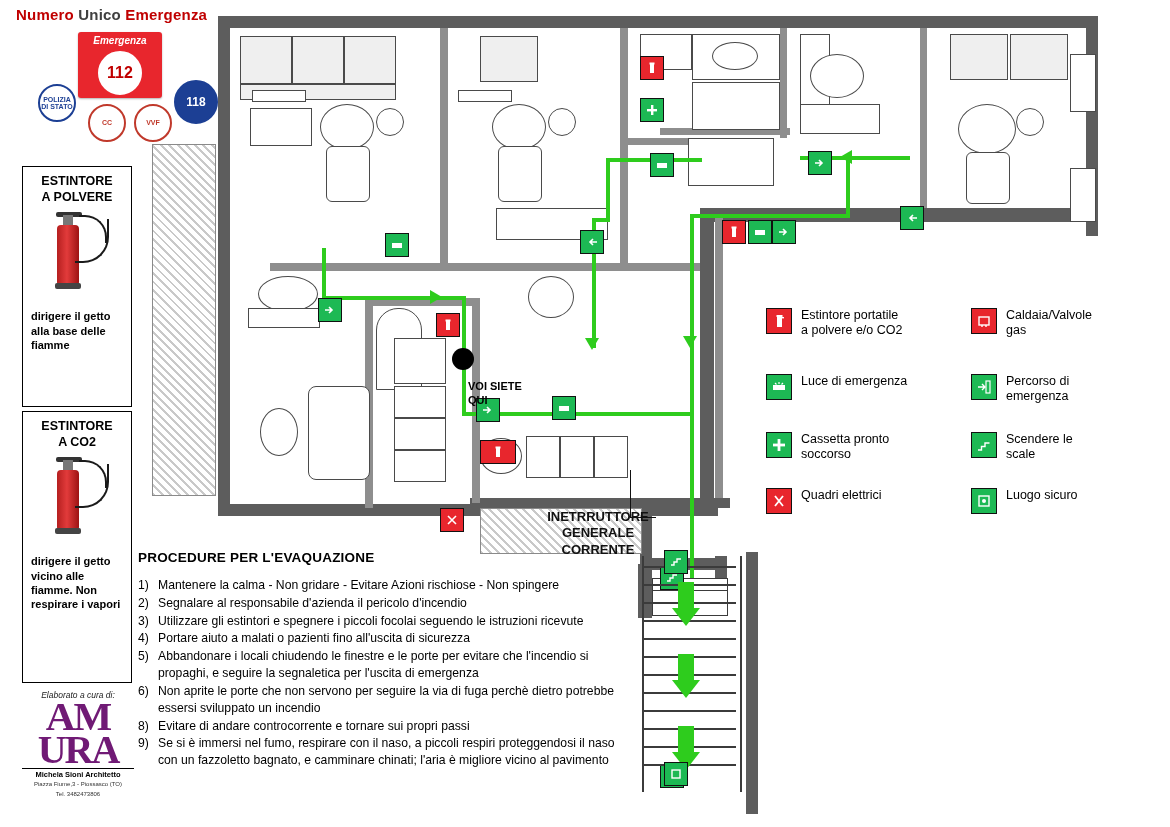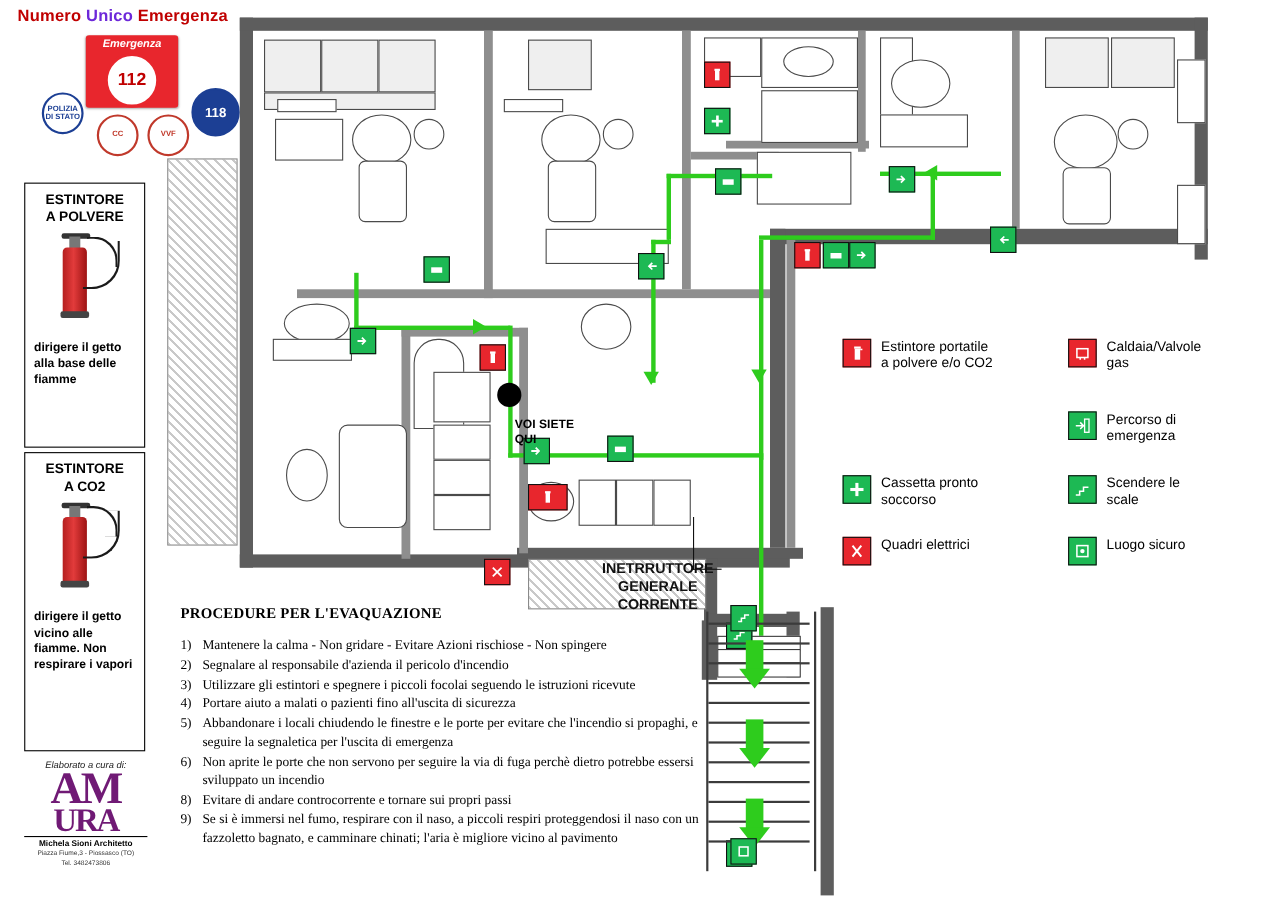--- a/index.html
+++ b/index.html
@@ -11,21 +11,21 @@
     overflow:hidden;
   }
   .abs{position:absolute;}
 
   
   #emergency-header{left:16px;top:6px;width:200px;height:130px;}
   #emergency-header .title{
     font-size:15px;font-weight:bold;letter-spacing:.2px;white-space:nowrap;
   }
   #emergency-header .title .red{color:#c00000;}
-  #emergency-header .title .dark{color:#6d28d9;}
+  #emergency-header .title .dark{color:#404040;}
   .emg-badge{
     position:absolute;left:62px;top:26px;width:84px;height:66px;
     background:#e8262d;border-radius:3px;
     box-shadow:0 1px 2px rgba(0,0,0,.3);
   }
   .emg-badge .lbl{
     color:#fff;font-size:10px;font-weight:bold;font-style:italic;
     text-align:center;margin-top:3px;
   }
   .emg-badge .circ{
@@ -83,21 +83,21 @@
     position:absolute;left:32px;top:74px;width:26px;height:6px;background:#444;border-radius:2px;
   }
 
   
   #architect-stamp{left:22px;top:690px;width:112px;height:128px;text-align:center;}
   #architect-stamp .elab{font-style:italic;font-size:8.5px;color:#222;}
   #architect-stamp .mono{
     font-family:"Liberation Serif", serif;font-weight:bold;color:#701a75;
     font-size:41px;letter-spacing:-2px;line-height:.82;
   }
-  #architect-stamp .mono .row2{font-size:30px;}
+  #architect-stamp .mono .row2{font-size:40px;}
   #architect-stamp .name{font-size:7.5px;font-weight:bold;border-top:1px solid #000;margin-top:2px;padding-top:1px;}
   #architect-stamp .addr{font-size:6px;color:#333;line-height:1.2;margin-top:2px;}
 
   
   #floorplan{left:140px;top:8px;width:1020px;height:600px;}
   .wall{position:absolute;background:#5d5d5d;}
   .wall.light{background:#8e8e8e;}
   .hatch{
     position:absolute;
     background:repeating-linear-gradient(45deg,#c9c9c9 0 2px,#fff 2px 6px);
@@ -152,21 +152,21 @@
   .legend-text{line-height:1.2;color:#000000;}
 
   
   #interruttore-label{
     position:absolute;left:528px;top:509px;width:140px;
     font-size:13px;font-weight:bold;text-align:center;line-height:1.25;color:#111;
   }
   .callout-line{position:absolute;background:#111;height:1px;}
 
   
-  #procedures{left:164px;top:550px;width:490px;font-family:Liberation Serif, serif;}
+  #procedures{left:138px;top:550px;width:490px;}
   #procedures h2{
     margin:0 0 12px 0;font-size:13.5px;font-weight:bold;letter-spacing:.2px;
   }
   #procedures ol{margin:0;padding:0;list-style:none;}
   #procedures li{
     font-size:12.2px;line-height:1.38;margin-bottom:1px;
     padding-left:20px;text-indent:-20px;
   }
   #procedures li span.num{display:inline-block;width:20px;text-indent:0;}
 </style>
@@ -514,20 +514,32 @@
           <rect x="3" y="4" width="10" height="8" fill="none" stroke="#fff" stroke-width="1.4"></rect>
           <path d="M6 12 v2 M10 12 v2" stroke="#fff" stroke-width="1.4"></path>
         </svg>
     </div>
     <div class="legend-text">
       <div>Caldaia/Valvole</div>
       <div>gas</div>
     </div>
   </div>
 
+  <div class="legend-item" style="left:0;top:66px;">
+    <div class="legend-icon green">
+      <svg width="16" height="16" viewBox="0 0 16 16">
+          <rect x="2" y="6" width="12" height="5" fill="#fff"></rect>
+          <path d="M4 4 l1.5 1.5 M12 4 l-1.5 1.5 M8 3 v2" stroke="#fff" stroke-width="1.2"></path>
+        </svg>
+    </div>
+    <div class="legend-text">
+      <div>Luce di emergenza</div>
+      <div></div>
+    </div>
+  </div>
 
   <div class="legend-item" style="left:0;top:124px;">
     <div class="legend-icon green">
       <svg width="16" height="16" viewBox="0 0 16 16">
           <rect x="6.6" y="2" width="2.8" height="12" fill="#fff"></rect>
           <rect x="2" y="6.6" width="12" height="2.8" fill="#fff"></rect>
         </svg>
     </div>
     <div class="legend-text">
       <div>Cassetta pronto</div>

